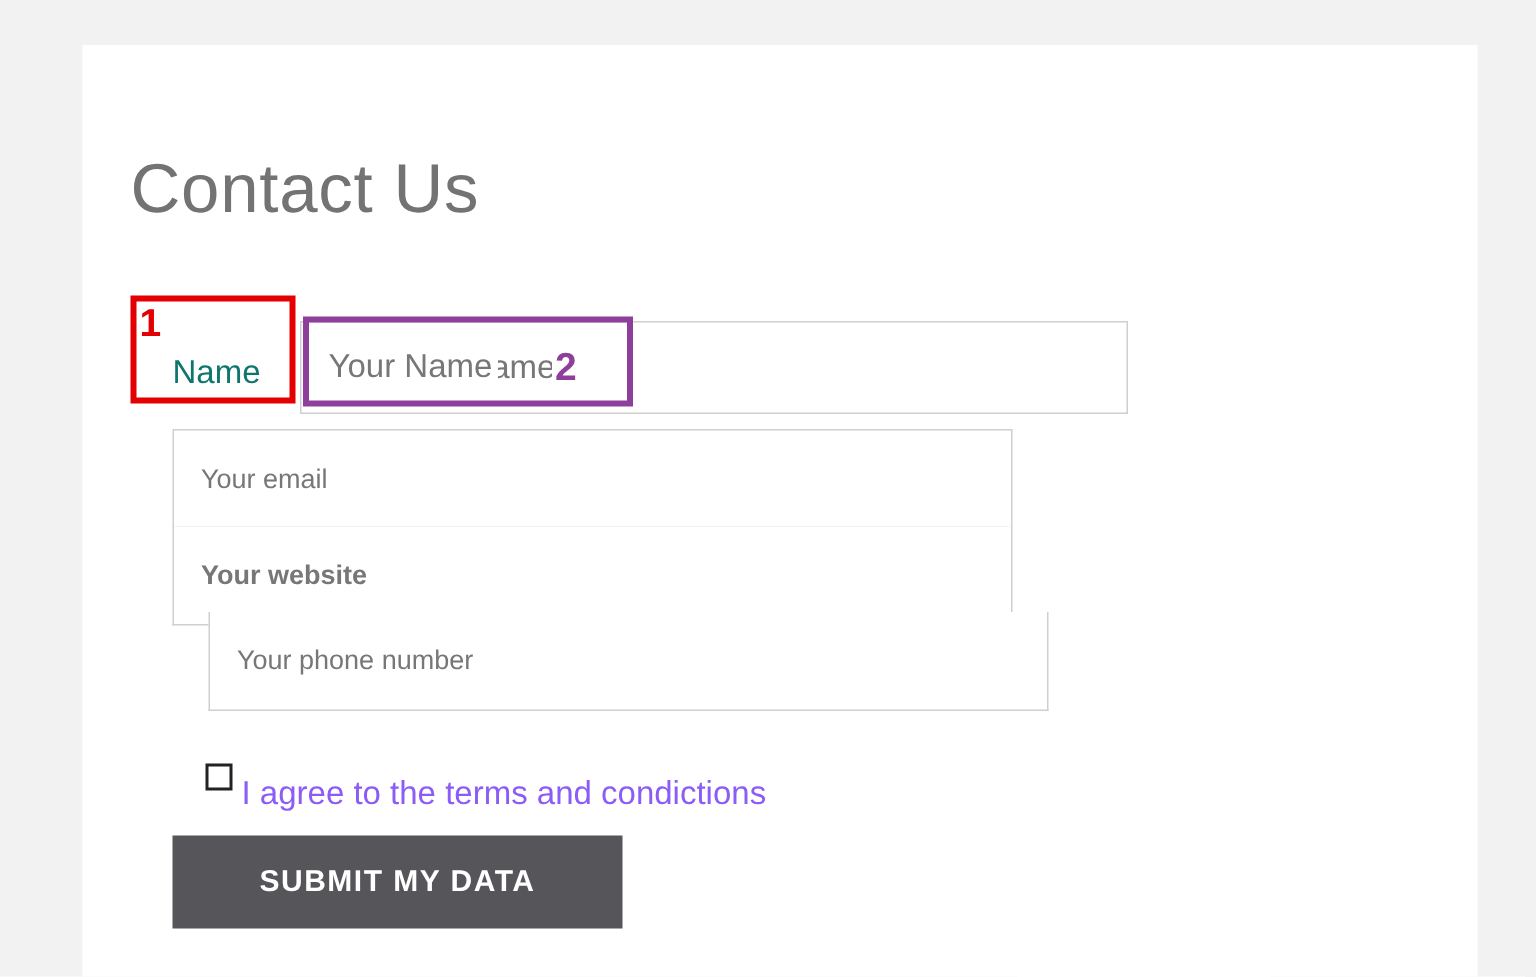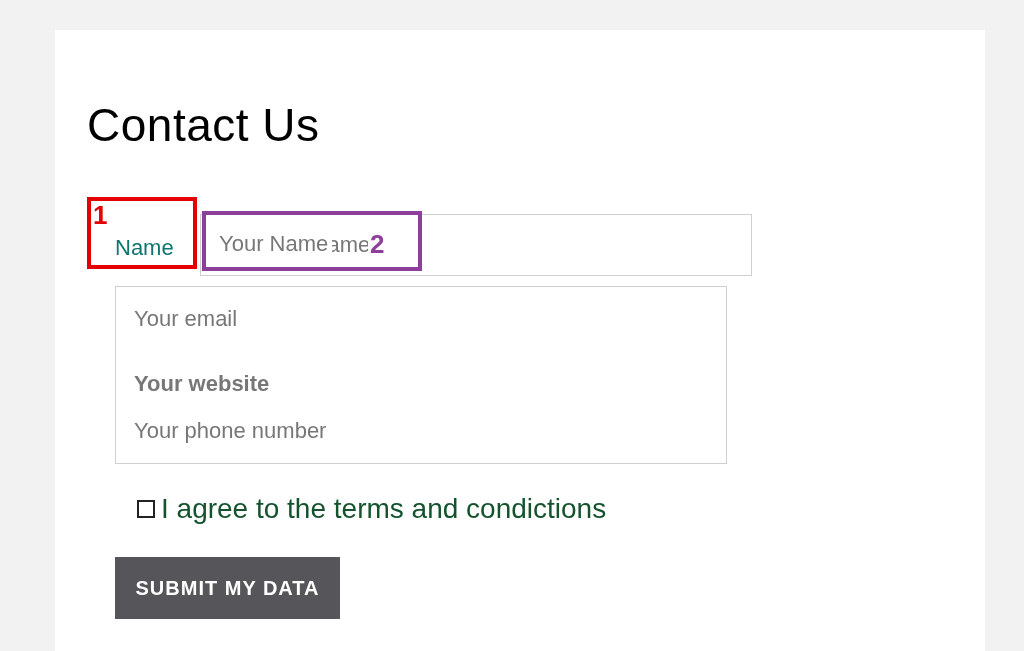--- a/index.html
+++ b/index.html
@@ -21,21 +21,21 @@
     position: absolute;
     left: 20px;
     top: 58px;
     padding: 10px 12px;
     background: #ffffff;
   }
   .title {
     font-size: 46px;
     font-weight: 400;
     letter-spacing: 0.5px;
-    color: #000000;
+    color: #737373;
   }
 
   
   .anno-red {
     position: absolute;
     left: 32px;
     top: 167px;
     width: 110px;
     height: 72px;
     border: 4px solid #e40000;
@@ -106,61 +106,62 @@
     color: #777;
     z-index: 4;
     background: #fff;
     padding: 0 4px;
   }
 
   
   .field {
     position: absolute;
     left: 60px;
-    width: 612px;
+    width: 560px;
     height: 66px;
     border: 1px solid #cfcfcf;
     background: #fff;
-    font-size: 22px;
+    font-size: 18px;
     color: #7f1d1d;
     padding: 0 18px;
     outline: none;
   }
   .field::placeholder { color: #777; }
   .field.email   { top: 256px; }
   .field.website { top: 321px; border-top: none; font-weight: bold; }
-  .field.phone   { top: 368px; border-top: none; }
+  .field.phone   { top: 378px; border-top: none; margin-left: 24px; }
 
   
   .check-row {
     position: absolute;
     left: 82px;
     top: 463px;
     display: flex;
     align-items: center;
     gap: 6px;
   }
   .check-row input[type="checkbox"] {
     width: 18px;
     height: 18px;
     border: 2px solid #222;
     appearance: none;
     background: #fff;
   }
   .check-row label {
-    font-size: 28px;
-    color: #14532d;
+    font-size: 22px;
+    color: #8b5cf6;
+    margin-top: 23px;
   }
 
   
   .submit-btn {
     position: absolute;
     left: 60px;
     top: 527px;
-    width: 225px;
+    width: 300px;
     height: 62px;
     background: #56565a;
     color: #fff;
     border: none;
     font-size: 20px;
     font-weight: 700;
     letter-spacing: 1px;
     cursor: pointer;
     text-transform: uppercase;
   }

